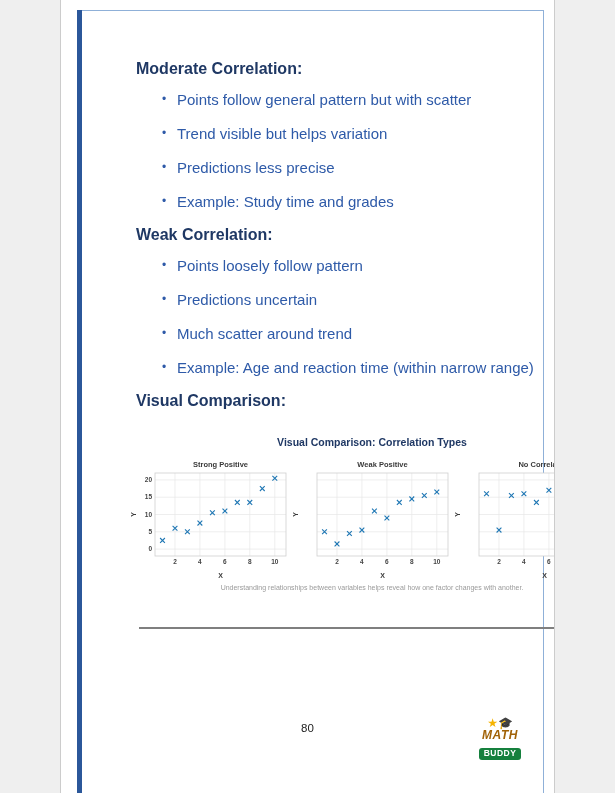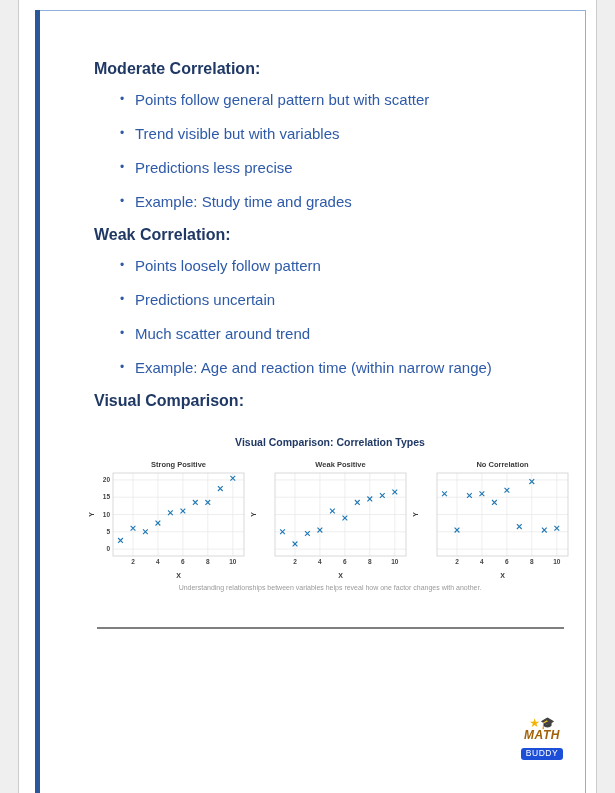--- a/index.html
+++ b/index.html
@@ -1,17 +1,17 @@
 <!DOCTYPE html>
 <html><head>
 <meta charset="utf-8">
 <style>
   html,body{margin:0;padding:0;background:#efefef;}
   .page{
-    position:relative;width:577px;height:793px;margin:0 auto;background:#ffffff;
+    position:relative;width:493px;height:793px;margin:0 auto;background:#ffffff;
     font-family:"Liberation Sans",sans-serif;overflow:hidden;outline:1px solid #cccccc;
   }
   .border-frame{position:absolute;left:16px;top:10px;right:10px;bottom:-2px;border:1.5px solid #8fb0d8;pointer-events:none;}
   .accent-bar{position:absolute;left:16px;top:10px;width:5px;bottom:0;background:#2b579a;}
   .content{position:absolute;left:75px;top:60px;width:472px;}
   .section-heading{font-size:16px;font-weight:bold;color:#1f3864;margin:12px 0 12px 0;}
   .section-heading.first{margin-top:0;}
   .bullets{padding-left:26px;}
   .bullet-item{display:flex;align-items:flex-start;margin:0 0 15px 0;}
   .bullet-dot{width:15px;flex:0 0 15px;color:#2e5aa8;font-size:12px;line-height:19px;}
@@ -23,41 +23,41 @@
   .chart{width:162px;height:124px;}
   svg text{font-family:"Liberation Sans",sans-serif;}
   .figure-caption{font-size:7px;color:#9a9a9a;margin-top:2px;}
   .divider{width:467px;margin:36px auto 0 auto;border-top:2px solid #7f7f7f;height:0;}
   .page-number{position:absolute;top:722px;left:0;right:0;text-align:center;font-size:11.5px;color:#222222;}
   .logo{position:absolute;top:717px;right:22px;width:64px;text-align:center;line-height:1.1;}
   .logo-top{font-size:12px;line-height:1;}
   .star-glyph{color:#f5b301;}
   .cap-glyph{font-size:12px;}
   .logo-math{color:#a16207;font-weight:bold;font-style:italic;font-size:12px;letter-spacing:0.5px;}
-  .logo-buddy{display:inline-block;background:#1d4ed8;color:#ffffff;font-weight:normal;font-size:8.5px;border-radius:3px;padding:1px 5px;margin-top:1px;letter-spacing:0.5px;}
+  .logo-buddy{display:inline-block;background:#15803d;color:#ffffff;font-weight:bold;font-size:8.5px;border-radius:3px;padding:1px 5px;margin-top:1px;letter-spacing:0.5px;}
 </style>
 </head>
 <body>
 
 <div class="page">
   <div class="border-frame"></div>
   <div class="accent-bar"></div>
 
   <div class="content">
 
     <section>
       <div class="section-heading first">Moderate Correlation:</div>
       <div class="bullets">
         <div class="bullet-item">
           <span class="bullet-dot"></span>
           <span class="bullet-text">Points follow general pattern but with scatter</span>
         </div>
         <div class="bullet-item">
           <span class="bullet-dot"></span>
-          <span class="bullet-text">Trend visible but with variables</span>
+          <span class="bullet-text">Trend visible but helps variation</span>
         </div>
         <div class="bullet-item">
           <span class="bullet-dot"></span>
           <span class="bullet-text">Predictions less precise</span>
         </div>
         <div class="bullet-item">
           <span class="bullet-dot"></span>
           <span class="bullet-text">Example: Study time and grades</span>
         </div>
       </div>
@@ -193,20 +193,21 @@
               <path d="M130.9 69.69999999999999L135.70000000000002 74.5M130.9 74.5L135.70000000000002 69.69999999999999" stroke="#1f77b4" stroke-width="1.1" fill="none"></path>
               <path d="M143.4 67.89999999999999L148.20000000000002 72.7M143.4 72.7L148.20000000000002 67.89999999999999" stroke="#1f77b4" stroke-width="1.1" fill="none"></path>
             </svg></div>
       </div>
       <div class="figure-caption">Understanding relationships between variables helps reveal how one factor changes with another.</div>
     </div>
 
     <div class="divider"></div>
   </div>
 
+  <div class="page-number">80</div>
 
   <div class="logo">
     <div class="logo-top">
       <span class="star-glyph">★</span><span class="cap-glyph">🎓</span>
     </div>
     <div class="logo-math">MATH</div>
     <div class="logo-buddy">BUDDY</div>
   </div>
 </div>
 

